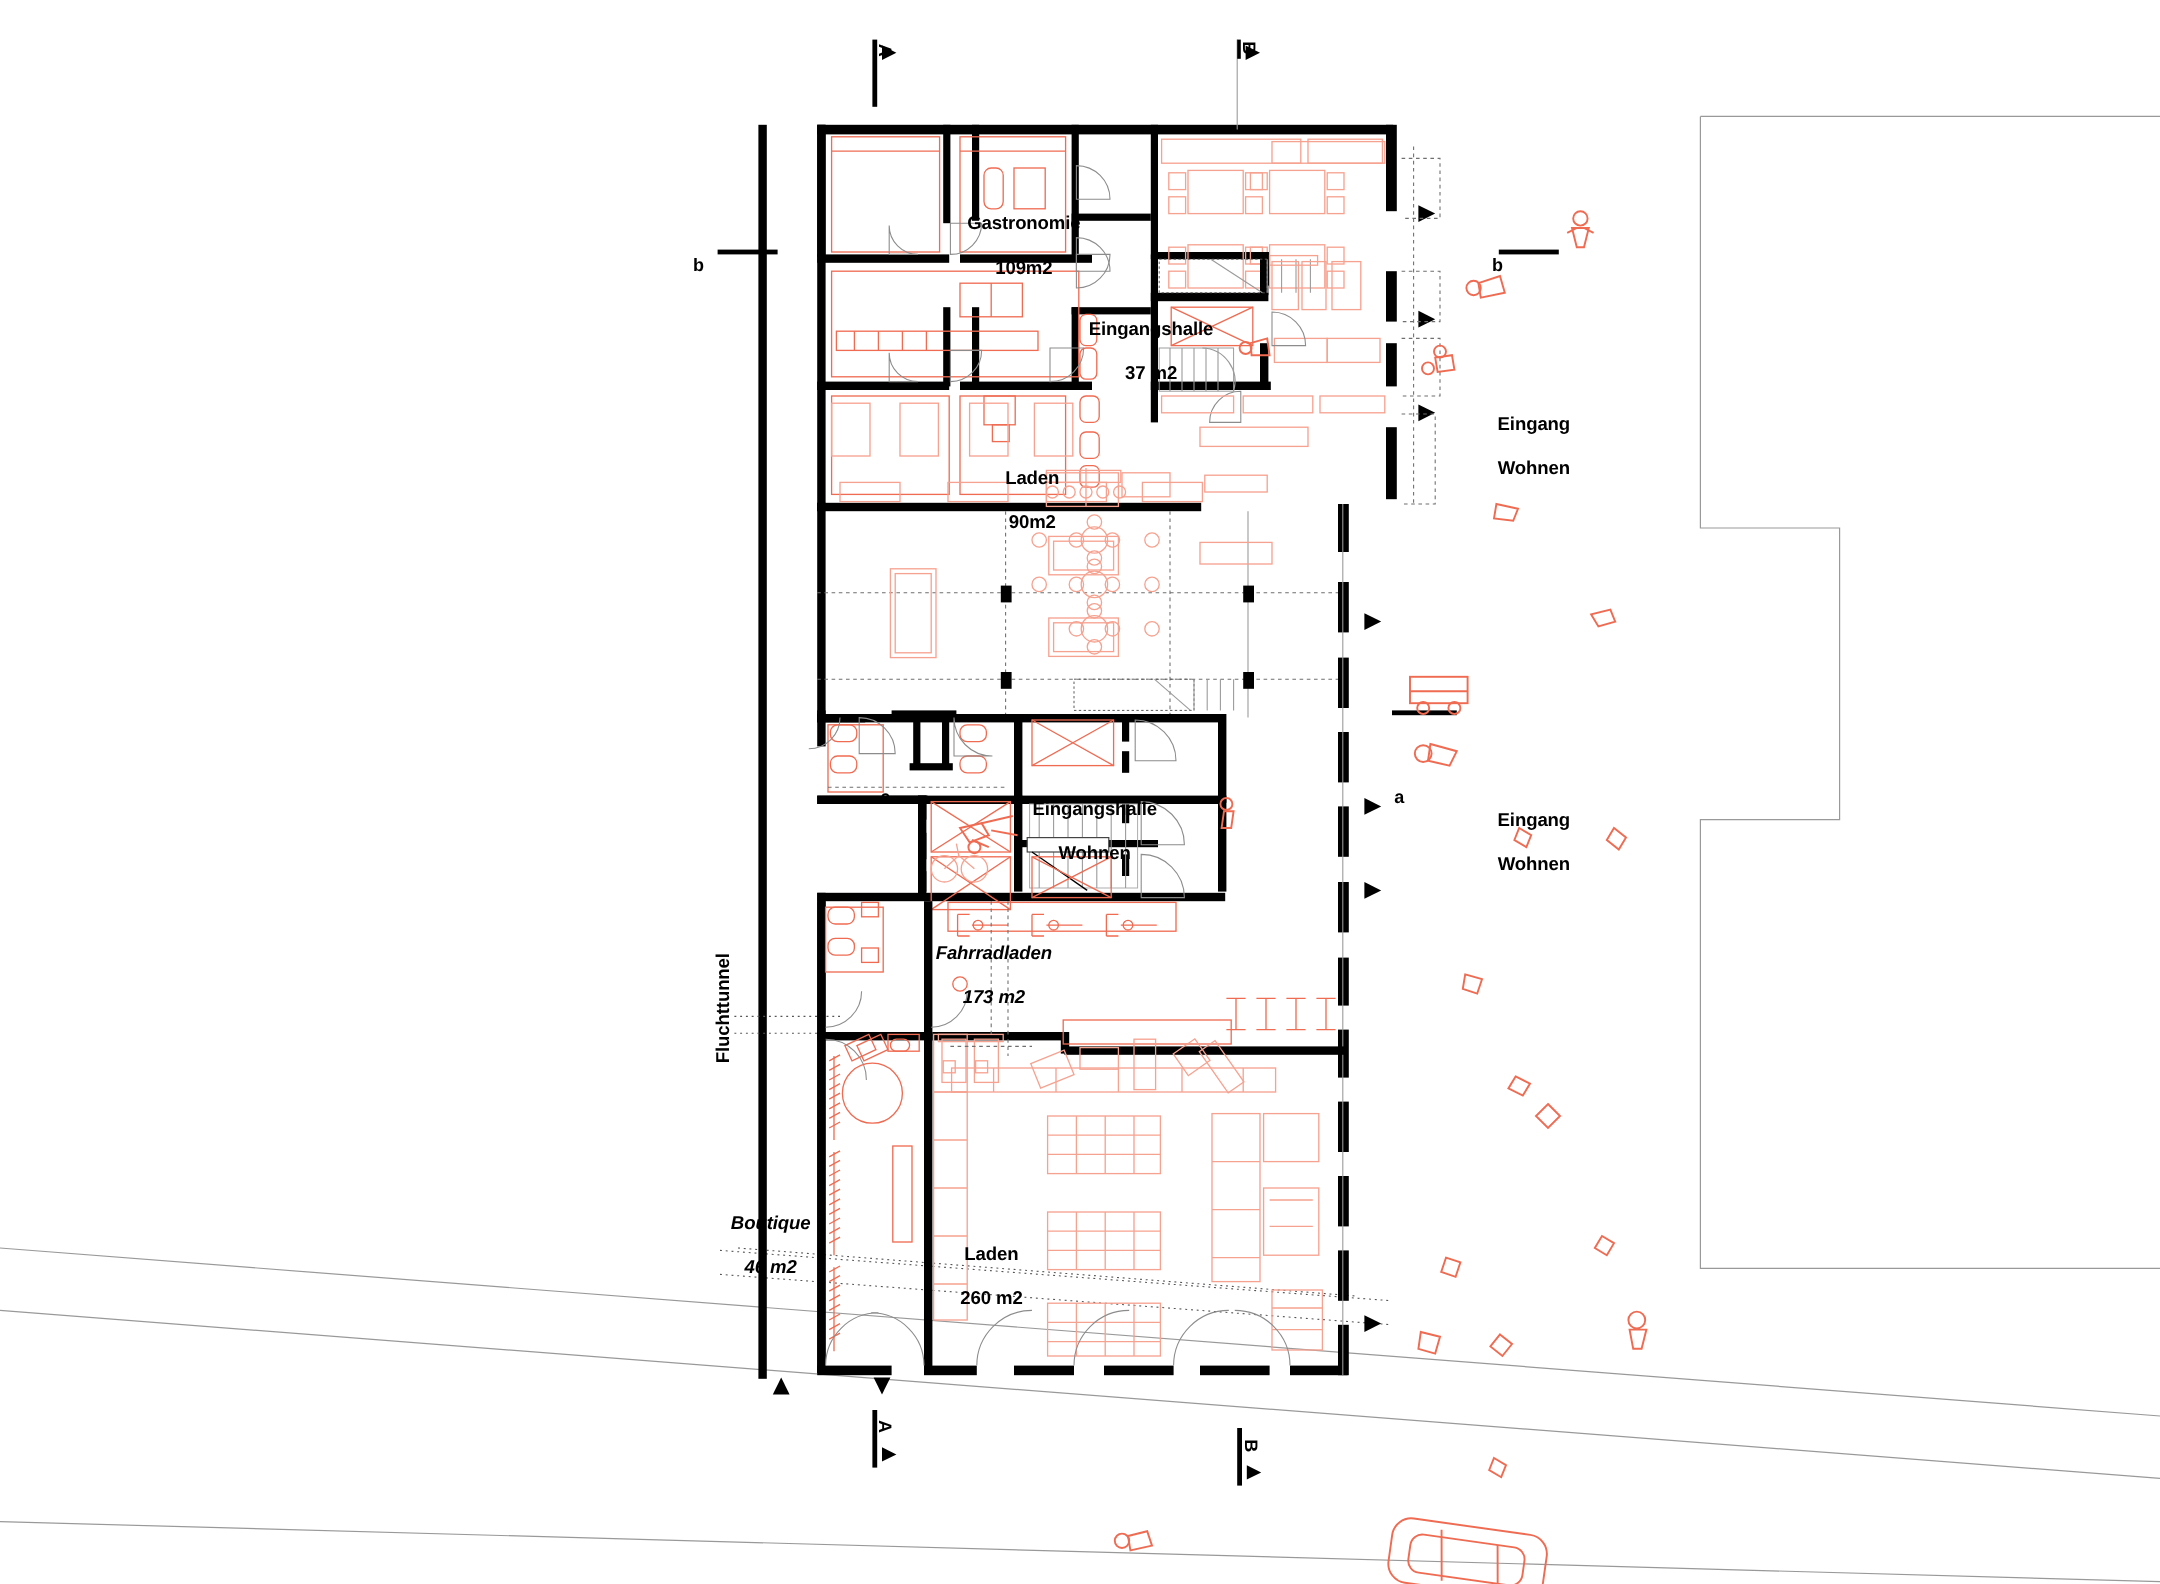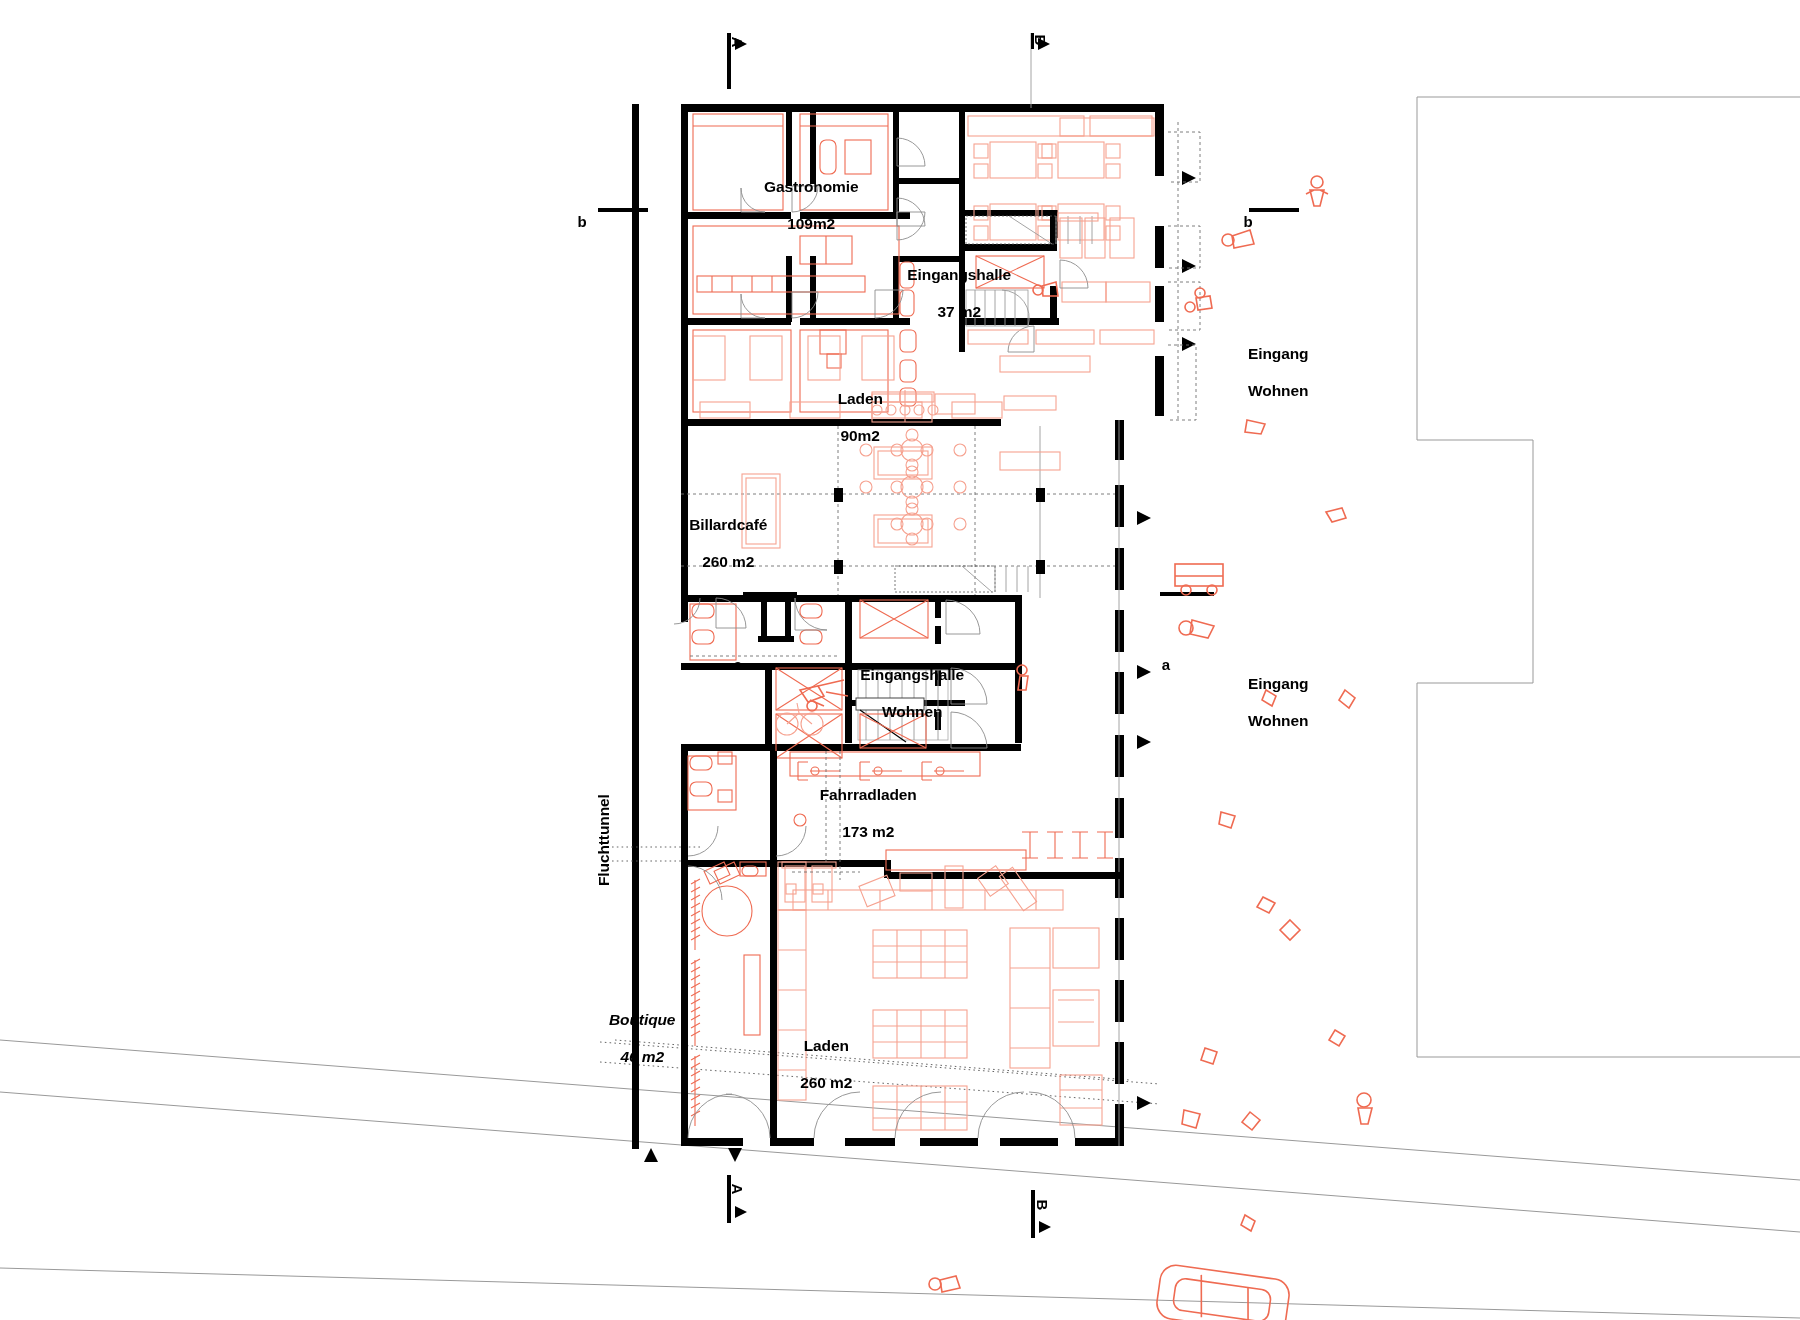--- a/index.html
+++ b/index.html
@@ -580,46 +580,42 @@
 
     <g class="rt">
       <rect x="1158" y="1272" width="130" height="54" rx="16" transform="rotate(8 1223 1299)"></rect>
       <rect x="1174" y="1284" width="96" height="32" rx="10" transform="rotate(8 1222 1300)"></rect>
       <path d="M1198 1278 L1204 1320 M1246 1284 L1252 1326" transform="rotate(8 1222 1300)"></path>
     </g>
   </g>
 
 </svg>
 
-<div class="lbl room" style="left:727px;top:160px;width:160px;">
+<div class="lbl room" style="left:769px;top:160px;width:160px;">
   <span>Gastronomie</span><br>
   <span>109m2</span>
 </div>
 
 <div class="lbl room" style="left:875px;top:248px;width:160px;">
   <span>Eingangshalle</span><br>
   <span>37 m2</span>
 </div>
 
 <div class="lbl room" style="left:776px;top:372px;width:160px;">
   <span>Laden</span><br>
   <span>90m2</span>
 </div>
 
-<div class="lbl room" style="left:644px;top:498px;width:160px;">
-  <span>Billardcafé</span><br>
-  <span>260 m2</span>
-</div>
 
 <div class="lbl room" style="left:828px;top:648px;width:160px;">
   <span>Eingangshalle</span><br>
   <span>Wohnen</span>
 </div>
 
-<div class="lbl room" style="left:784px;top:768px;width:160px;">
+<div class="lbl room" style="left:744px;top:768px;width:160px;font-style:italic;">
   <span>Fahrradladen</span><br>
   <span>173 m2</span>
 </div>
 
 <div class="lbl room" style="left:558px;top:993px;width:160px;font-style:italic;">
   <span>Boutique</span><br>
   <span>46 m2</span>
 </div>
 
 <div class="lbl room" style="left:742px;top:1019px;width:160px;">

